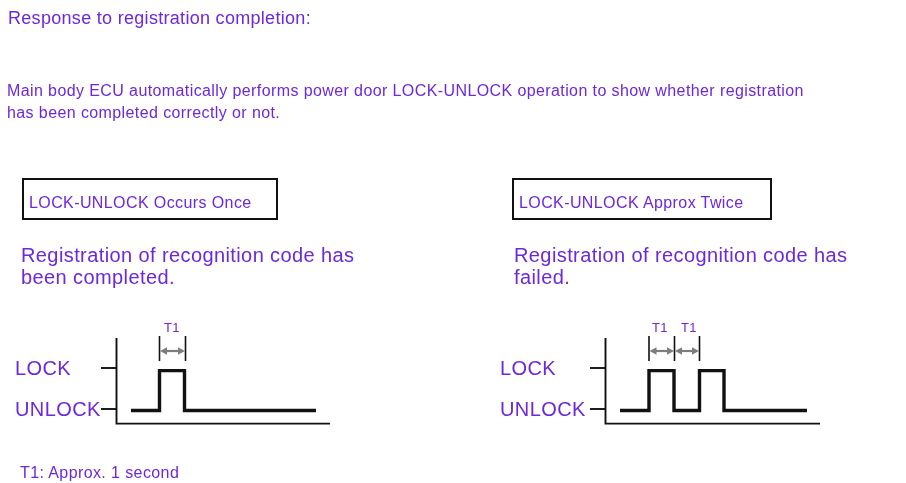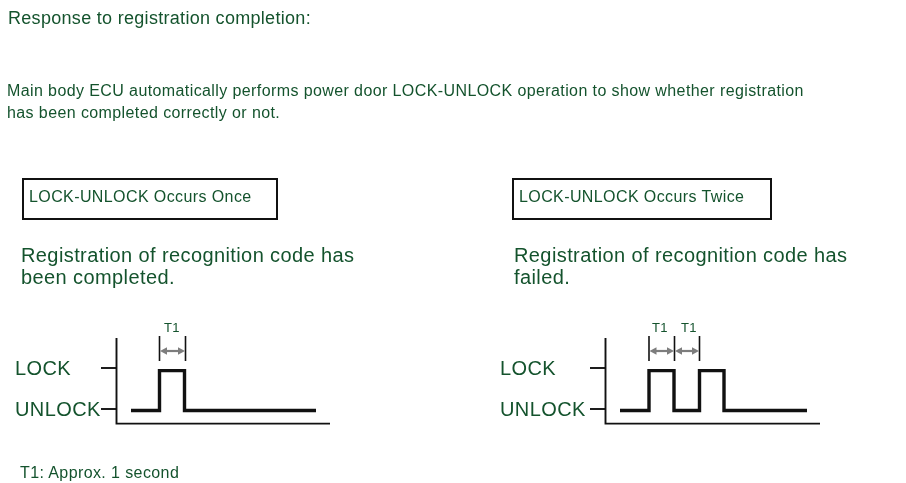--- a/index.html
+++ b/index.html
@@ -1,25 +1,25 @@
 <!DOCTYPE html>
 <html><head>
 <meta charset="utf-8">
 <style>
   * { margin:0; padding:0; box-sizing:border-box; }
   html,body { background:#ffffff; }
   .page {
     position:relative; width:906px; height:483px; overflow:hidden;
-    background:#ffffff; color:#14532d;
+    background:#ffffff; color:#6d28d9;
     font-family:"Liberation Sans","DejaVu Sans",sans-serif;
     letter-spacing:0.4px;
   }
   .title { position:absolute; left:8px; top:8px; font-size:18px; letter-spacing:0.3px; }
   .intro { position:absolute; left:7px; top:80px; font-size:16px; line-height:22px; white-space:pre-line; }
-  .heading-box { position:absolute; top:178px; height:42px; border:2px solid #111111; font-size:16px; padding:8px 0 0 5px; background:#ffffff; }
+  .heading-box { position:absolute; top:178px; height:42px; border:2px solid #111111; font-size:16px; padding:14px 0 0 5px; background:#ffffff; }
   .box-left  { left:22px;  width:256px; }
   .box-right { left:512px; width:260px; }
   .desc { position:absolute; top:245px; font-size:20px; line-height:21.5px; white-space:pre-line; }
   .desc-left  { left:21px; }
   .desc-right { left:514px; }
   .sig-label { position:absolute; width:80px; text-align:left; font-size:20px; line-height:17px; white-space:nowrap; }
   .t1 { position:absolute; top:320px; width:28px; text-align:center; font-size:13px; }
   .note { position:absolute; left:20px; top:464px; font-size:16px; }
   svg.wave { position:absolute; top:315px; left:0; }
   svg.wave.right { left:490px; }
@@ -50,21 +50,21 @@
     <path d="M101 94 H116.5" fill="none" stroke-width="1.9" stroke="#111111"></path>
     <path d="M131 95.5 H159.5 V55.6 H184.5 V95.5 H316" fill="none" stroke-width="3.4" stroke="#111111"></path>
     <path d="M159.5 21 V46" fill="none" stroke-width="1.6" stroke="#111111"></path>
     <path d="M185.5 21 V46" fill="none" stroke-width="1.6" stroke="#111111"></path>
     <path d="M164.5 36 H180.5" fill="none" stroke-width="2.2" stroke="#7d7d7d"></path>
     <polygon points="160,36 167,32.2 167,39.8" fill="#7d7d7d"></polygon>
     <polygon points="185,36 178,32.2 178,39.8" fill="#7d7d7d"></polygon>
   </svg>
 
   <div class="heading-box box-right">
-    <span>LOCK-UNLOCK Occurs Twice</span>
+    <span>LOCK-UNLOCK Approx Twice</span>
   </div>
   <div class="desc desc-right">Registration of recognition code has
 failed.</div>
 
   <div class="sig-label" style="left:500px; top:360px;">LOCK</div>
   <div class="sig-label" style="left:500px; top:401px;">UNLOCK</div>
   <div class="t1" style="left:646px;">T1</div>
   <div class="t1" style="left:675px;">T1</div>
 
   <svg class="wave right" width="340" height="120" viewBox="0 0 340 120" aria-hidden="true">

